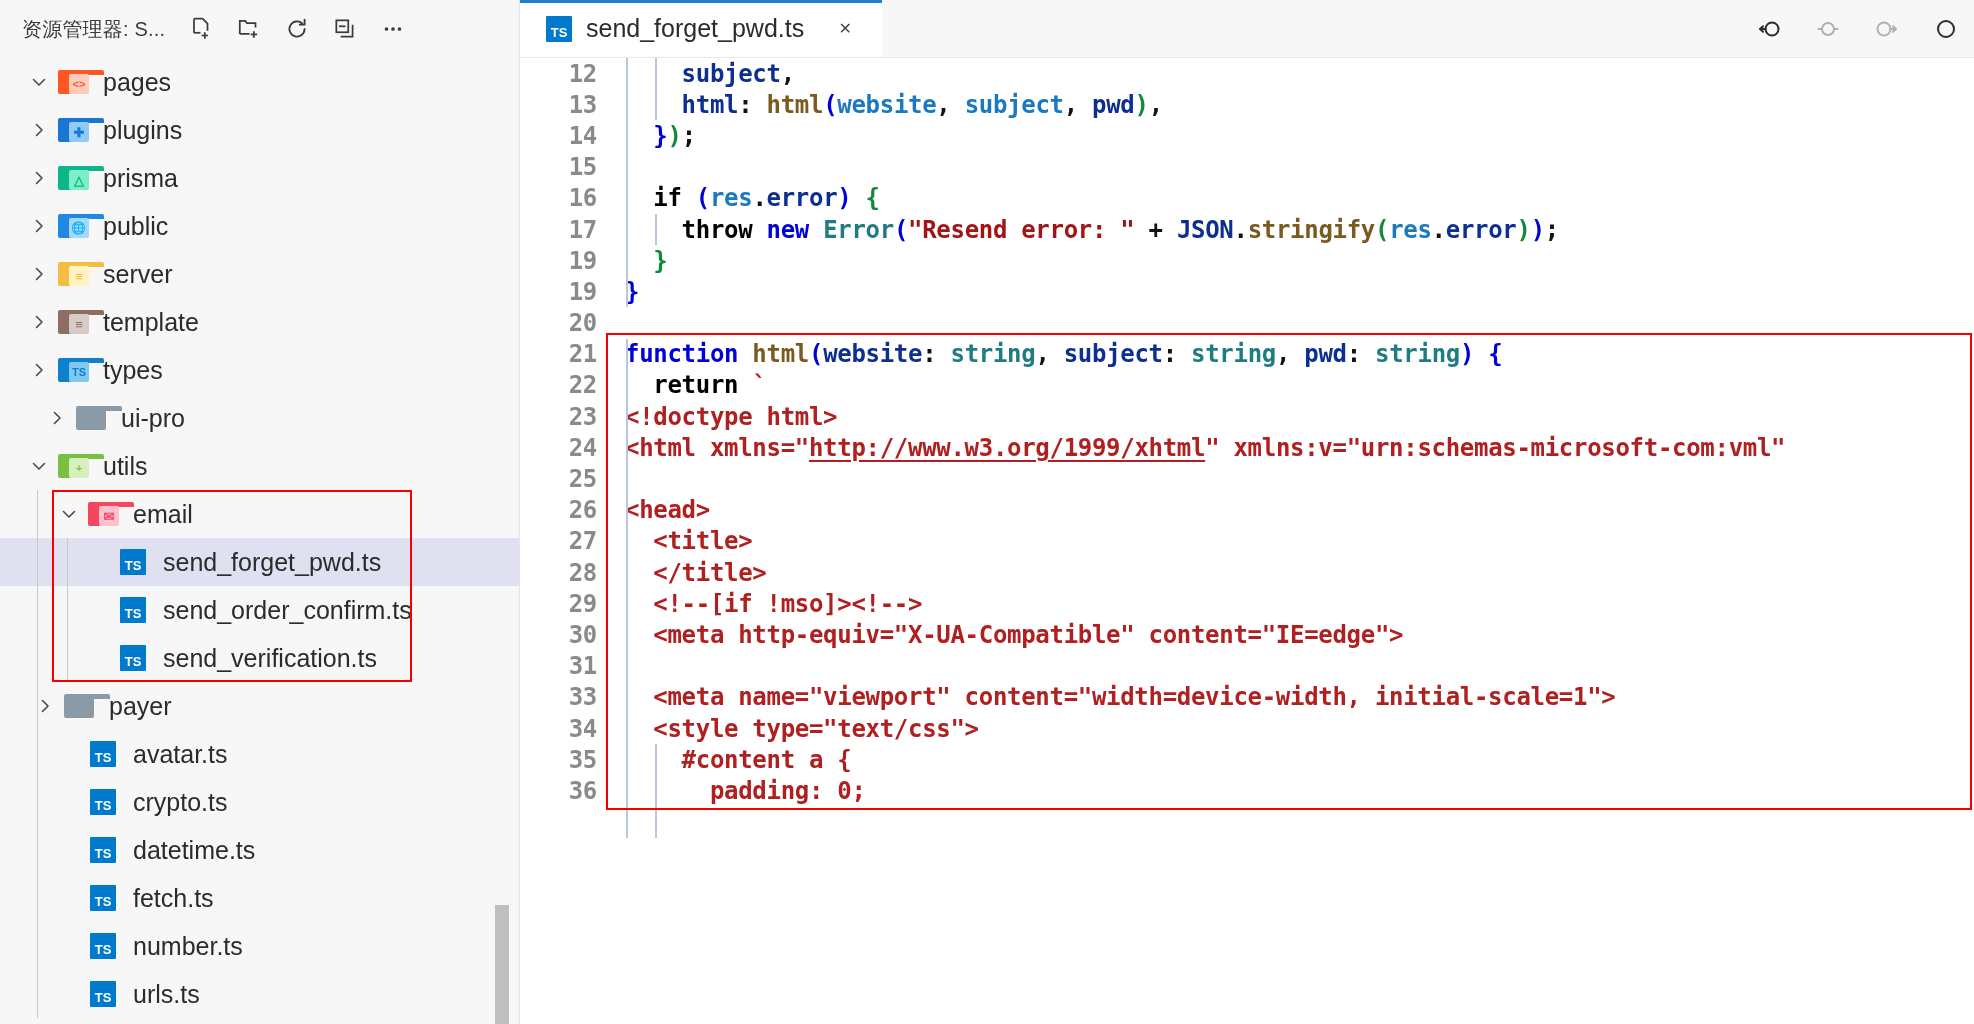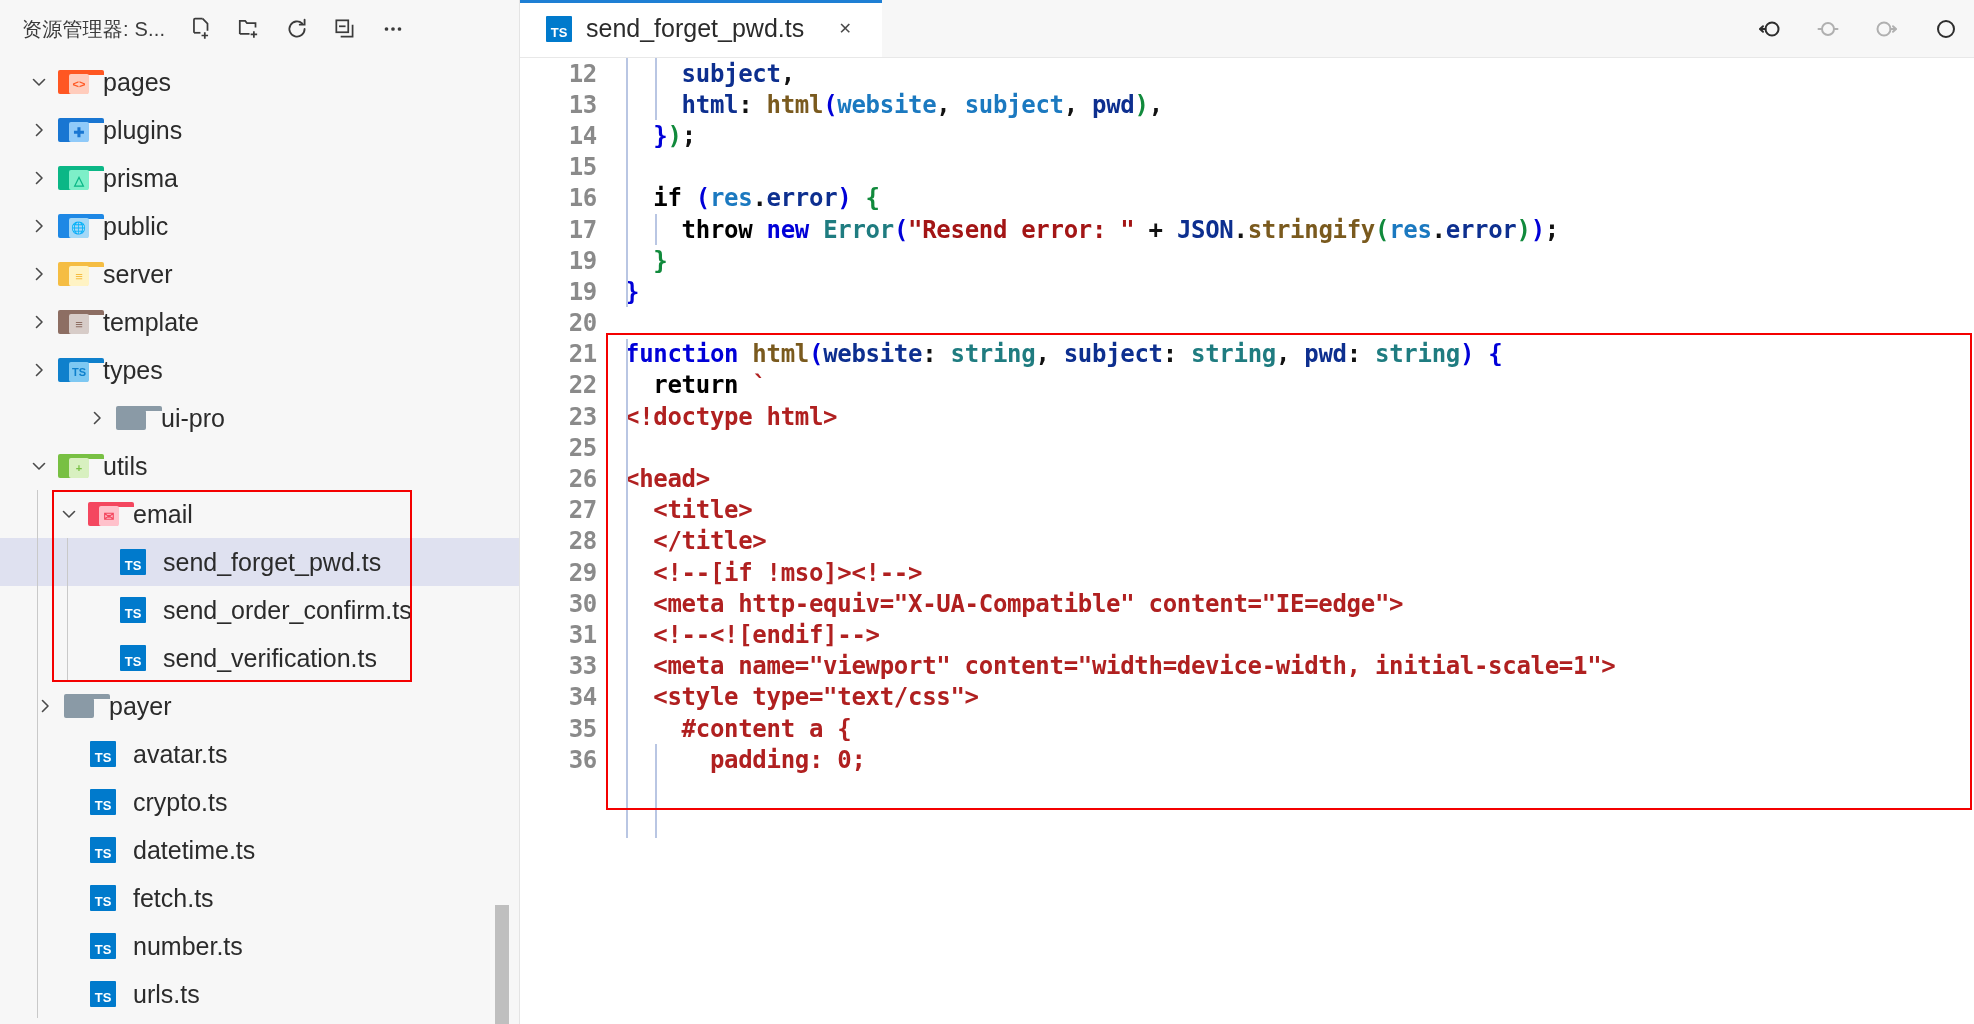--- a/index.html
+++ b/index.html
@@ -352,21 +352,21 @@
           </span>
           <span class="ficon">
             <span class="folder">
               <span class="tab" style="background: rgb(15, 128, 204);"></span>
               <span class="body" style="background: rgb(15, 128, 204);"></span>
               <span class="ov" style="background: rgb(126, 200, 242); font-size: 11px; font-weight: bold; color: rgb(15, 128, 204); font-family: &quot;Liberation Sans&quot;, sans-serif;">TS</span>
             </span>
           </span>
           <span class="lbl">types</span>
         </div>
-        <div class="row" style="padding-left: 40px; margin-left: 40px;">
+        <div class="row" style="padding-left: 40px;">
           <span class="twisty">
             <svg width="20" height="20" viewBox="0 0 20 20" fill="none" stroke="#4a4a4a" stroke-width="1.6" stroke-linecap="round" stroke-linejoin="round">
               <path d="M7.5 4.5 13 10l-5.5 5.5"></path>
             </svg>
           </span>
           <span class="ficon">
             <span class="folder">
               <span class="tab" style="background: rgb(138, 154, 166);"></span>
               <span class="body" style="background: rgb(138, 154, 166);"></span>
             </span>
@@ -533,27 +533,28 @@
           <div class="cline"><span class="gutter">14</span><span class="ctext"><span class="t-plain">  </span><span class="t-paren2">}</span><span class="t-paren">)</span><span class="t-punct">;</span></span></div>
           <div class="cline"><span class="gutter">15</span><span class="ctext"></span></div>
           <div class="cline"><span class="gutter">16</span><span class="ctext"><span class="t-plain">  </span><span class="t-kw2">if</span><span class="t-plain"> </span><span class="t-paren2">(</span><span class="t-var">res</span><span class="t-punct">.</span><span class="t-prop">error</span><span class="t-paren2">)</span><span class="t-plain"> </span><span class="t-paren">{</span></span></div>
           <div class="cline"><span class="gutter">17</span><span class="ctext"><span class="t-plain">    </span><span class="t-kw2">throw</span><span class="t-plain"> </span><span class="t-kw">new</span><span class="t-plain"> </span><span class="t-cls">Error</span><span class="t-paren2">(</span><span class="t-str">"Resend error: "</span><span class="t-punct"> + </span><span class="t-prop">JSON</span><span class="t-punct">.</span><span class="t-fn">stringify</span><span class="t-paren">(</span><span class="t-var">res</span><span class="t-punct">.</span><span class="t-prop">error</span><span class="t-paren">)</span><span class="t-paren2">)</span><span class="t-punct">;</span></span></div>
           <div class="cline"><span class="gutter">19</span><span class="ctext"><span class="t-plain">  </span><span class="t-paren">}</span></span></div>
           <div class="cline"><span class="gutter">19</span><span class="ctext"><span class="t-paren2">}</span></span></div>
           <div class="cline"><span class="gutter">20</span><span class="ctext"></span></div>
           <div class="cline"><span class="gutter">21</span><span class="ctext"><span class="t-kw">function</span><span class="t-plain"> </span><span class="t-fn">html</span><span class="t-paren2">(</span><span class="t-prop">website</span><span class="t-punct">: </span><span class="t-type">string</span><span class="t-punct">, </span><span class="t-prop">subject</span><span class="t-punct">: </span><span class="t-type">string</span><span class="t-punct">, </span><span class="t-prop">pwd</span><span class="t-punct">: </span><span class="t-type">string</span><span class="t-paren2">)</span><span class="t-plain"> </span><span class="t-paren2">{</span></span></div>
           <div class="cline"><span class="gutter">22</span><span class="ctext"><span class="t-plain">  </span><span class="t-kw2">return</span><span class="t-plain"> </span><span class="t-html">`</span></span></div>
           <div class="cline"><span class="gutter">23</span><span class="ctext"><span class="t-html">&lt;!doctype html&gt;</span></span></div>
+          <div class="cline"><span class="gutter">24</span><span class="ctext"><span class="t-html">&lt;html xmlns="</span><span class="t-link">http://www.w3.org/1999/xhtml</span><span class="t-html">" xmlns:v="urn:schemas-microsoft-com:vml"</span></span></div>
           <div class="cline"><span class="gutter">25</span><span class="ctext"></span></div>
           <div class="cline"><span class="gutter">26</span><span class="ctext"><span class="t-html">&lt;head&gt;</span></span></div>
           <div class="cline"><span class="gutter">27</span><span class="ctext"><span class="t-html">  &lt;title&gt;</span></span></div>
           <div class="cline"><span class="gutter">28</span><span class="ctext"><span class="t-html">  &lt;/title&gt;</span></span></div>
           <div class="cline"><span class="gutter">29</span><span class="ctext"><span class="t-html">  &lt;!--[if !mso]&gt;&lt;!--&gt;</span></span></div>
           <div class="cline"><span class="gutter">30</span><span class="ctext"><span class="t-html">  &lt;meta http-equiv="X-UA-Compatible" content="IE=edge"&gt;</span></span></div>
-          <div class="cline"><span class="gutter">31</span><span class="ctext"><span class="t-html">  &lt;!--&lt;![endif]--&gt;</span></span></div>
+          <div class="cline"><span class="gutter">31</span></div>
           <div class="cline"><span class="gutter">33</span><span class="ctext"><span class="t-html">  &lt;meta name="viewport" content="width=device-width, initial-scale=1"&gt;</span></span></div>
           <div class="cline"><span class="gutter">34</span><span class="ctext"><span class="t-html">  &lt;style type="text/css"&gt;</span></span></div>
           <div class="cline"><span class="gutter">35</span><span class="ctext"><span class="t-html">    #content a {</span></span></div>
           <div class="cline"><span class="gutter">36</span><span class="ctext"><span class="t-html">      padding: 0;</span></span></div>
         </div>
       <div id="code-annotation" style="left: 86px; top: 275px; width: 1366px; height: 477px;"></div>
     <div class="cguide" style="left: 106px; top: 0px; height: 249px; bottom: auto;"></div>
         <div class="cguide" style="left: 134.9px; top: 0px; height: 62px; bottom: auto;"></div>
         <div class="cguide" style="left: 134.9px; top: 156px; height: 31px; bottom: auto;"></div>
         <div class="cguide" style="left: 106px; top: 281px; height: 499px; bottom: auto;"></div>

